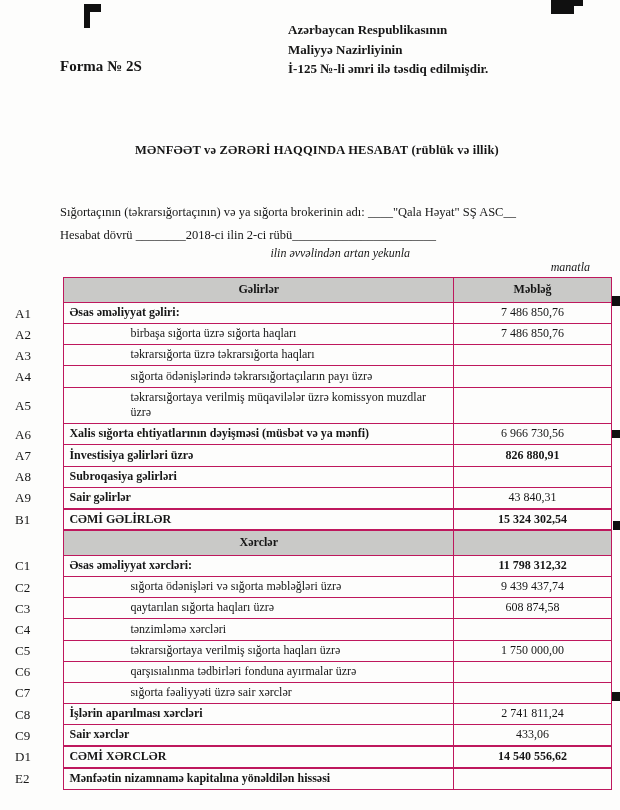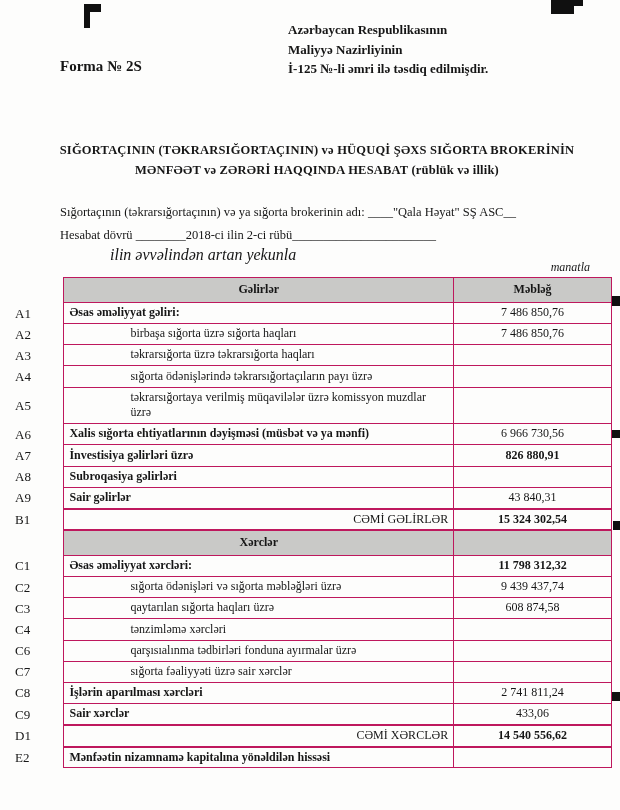--- a/index.html
+++ b/index.html
@@ -50,23 +50,23 @@
   .field-period {
     position: absolute;
     left: 60px; top: 228px;
     font-size: 12.5px;
     white-space: nowrap;
   }
   .subtitle {
     position: absolute;
     left: 110px; top: 246px;
     width: 300px;
-    text-align: left;
+    text-align: right;
     font-style: italic;
-    font-size: 16px;
+    font-size: 12px;
   }
   .currency-note {
     position: absolute;
     right: 30px; top: 260px;
     font-style: italic;
     font-size: 12px;
   }
   
   .table-wrap {
     position: absolute;
@@ -98,22 +98,22 @@
   .bold { font-weight: bold; }
   tr.sec-header td.label-cell,
   tr.sec-header td.value-cell {
     background: #c9c9c7;
     font-weight: bold;
     text-align: center;
     height: 25px;
     border-width: 1.5px;
   }
   tr.total-row td.label-cell {
-    text-align: right;
-    font-weight: normal;
+    text-align: left;
+    font-weight: bold;
   }
   tr.total-row td.label-cell,
   tr.total-row td.value-cell {
     border-top-width: 2px;
     border-bottom-width: 2px;
   }
   
   .artifact { position: absolute; background: #101010; }
   .a-tl1 { left: 84px; top: 4px;  width: 17px; height: 8px; }
   .a-tl2 { left: 84px; top: 4px;  width: 6px;  height: 24px; }
@@ -139,21 +139,20 @@
   <div class="artifact a-r4"></div>
 
   <div class="form-label">Forma № 2S</div>
   <div class="approval">
     <div>Azərbaycan Respublikasının</div>
     <div>Maliyyə Nazirliyinin</div>
     <div>İ-125 №-li əmri ilə təsdiq edilmişdir.</div>
   </div>
 
   <div class="report-title">
-    <div>SIĞORTAÇININ (TƏKRARSIĞORTAÇININ) və HÜQUQİ ŞƏXS SIĞORTA BROKERİNİN</div>
     <div>MƏNFƏƏT və ZƏRƏRİ HAQQINDA HESABAT (rüblük və illik)</div>
   </div>
 
   <div class="field-insurer">
     <span>Sığortaçının (təkrarsığortaçının) və ya sığorta brokerinin adı:</span>
     <span>____"Qala Həyat" SŞ ASC__</span>
   </div>
   <div class="field-period">
     <span>Hesabat dövrü</span>
     <span>________2018-ci ilin 2-ci rübü_______________________</span>
@@ -238,20 +237,25 @@
             <td class="code-cell">C3</td>
             <td class="label-cell indent">qaytarılan sığorta haqları üzrə</td>
             <td class="value-cell">608 874,58</td>
           </tr>
           <tr class="data-row">
             <td class="code-cell">C4</td>
             <td class="label-cell indent">tənzimləmə xərcləri</td>
             <td class="value-cell"></td>
           </tr>
           <tr class="data-row">
+            <td class="code-cell">C5</td>
+            <td class="label-cell indent">təkrarsığortaya verilmiş sığorta haqları üzrə</td>
+            <td class="value-cell">1 750 000,00</td>
+          </tr>
+          <tr class="data-row">
             <td class="code-cell">C6</td>
             <td class="label-cell indent">qarşısıalınma tədbirləri fonduna ayırmalar üzrə</td>
             <td class="value-cell"></td>
           </tr>
           <tr class="data-row">
             <td class="code-cell">C7</td>
             <td class="label-cell indent">sığorta fəaliyyəti üzrə sair xərclər</td>
             <td class="value-cell"></td>
           </tr>
           <tr class="data-row">

